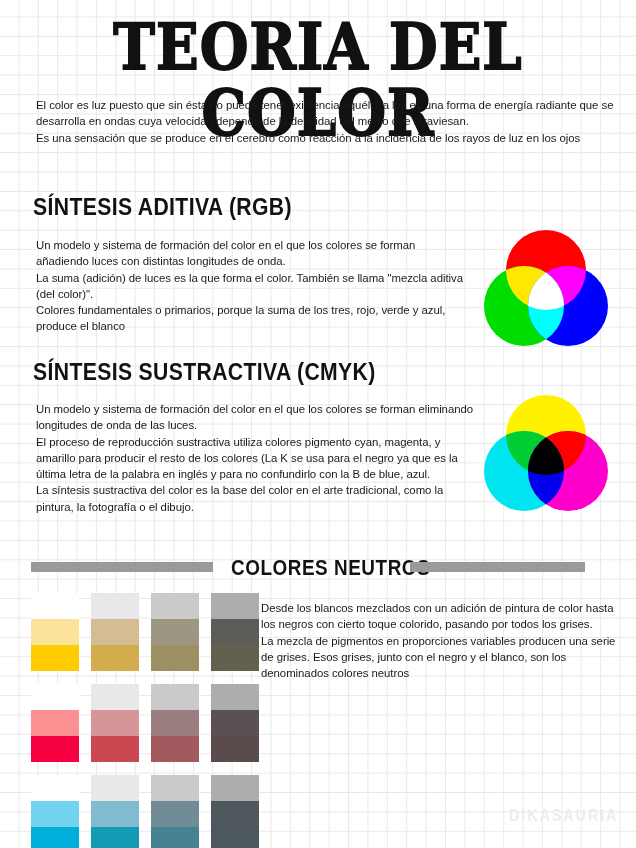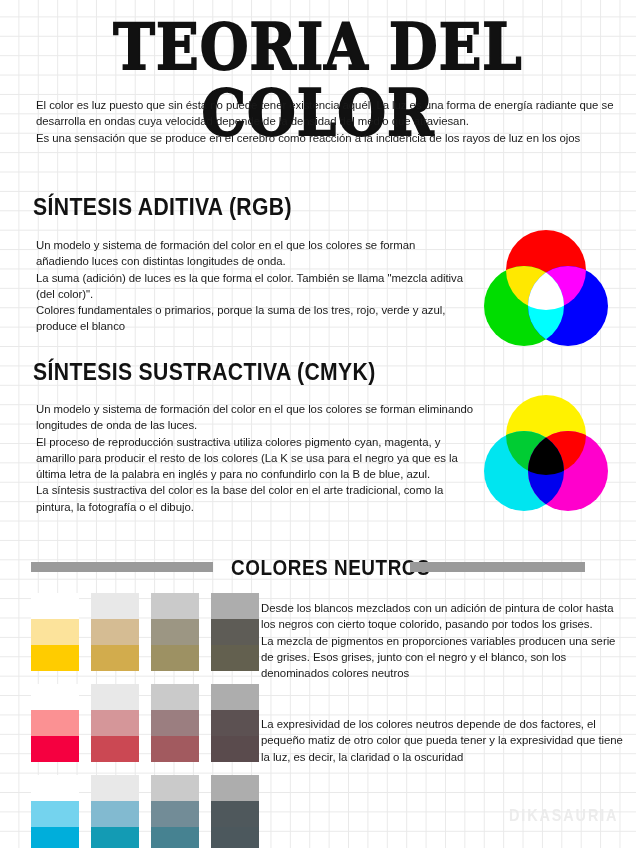--- a/index.html
+++ b/index.html
@@ -250,17 +250,16 @@
           <span class="sw-band" style="background: rgb(173, 173, 173);"></span>
           <span class="sw-band" style="background: rgb(79, 88, 92);"></span>
           <span class="sw-band" style="background: rgb(76, 88, 93);"></span>
         </div>
       </div>
     </div>
 
   <div class="para" style="left:261px; top:600px; width:362px; white-space:pre-line;">Desde los blancos mezclados con un adición de pintura de color hasta los negros con cierto toque colorido, pasando por todos los grises.
 La mezcla de pigmentos en proporciones variables producen una serie de grises. Esos grises, junto con el negro y el blanco, son los denominados colores neutros</div>
 
-  <div class="para" style="left:261px; top:716px; width:362px; white-space:pre-line;">La expresividad de los colores neutros depende de dos factores, el pequeño matiz de otro color que pueda tener y la expresividad que tiene la luz, es decir, la claridad o la oscuridad</div>
 
   <div class="watermark" style="left:509px; top:806px;">DIKASAURIA</div>
 
 </div>
 
 </body></html>

